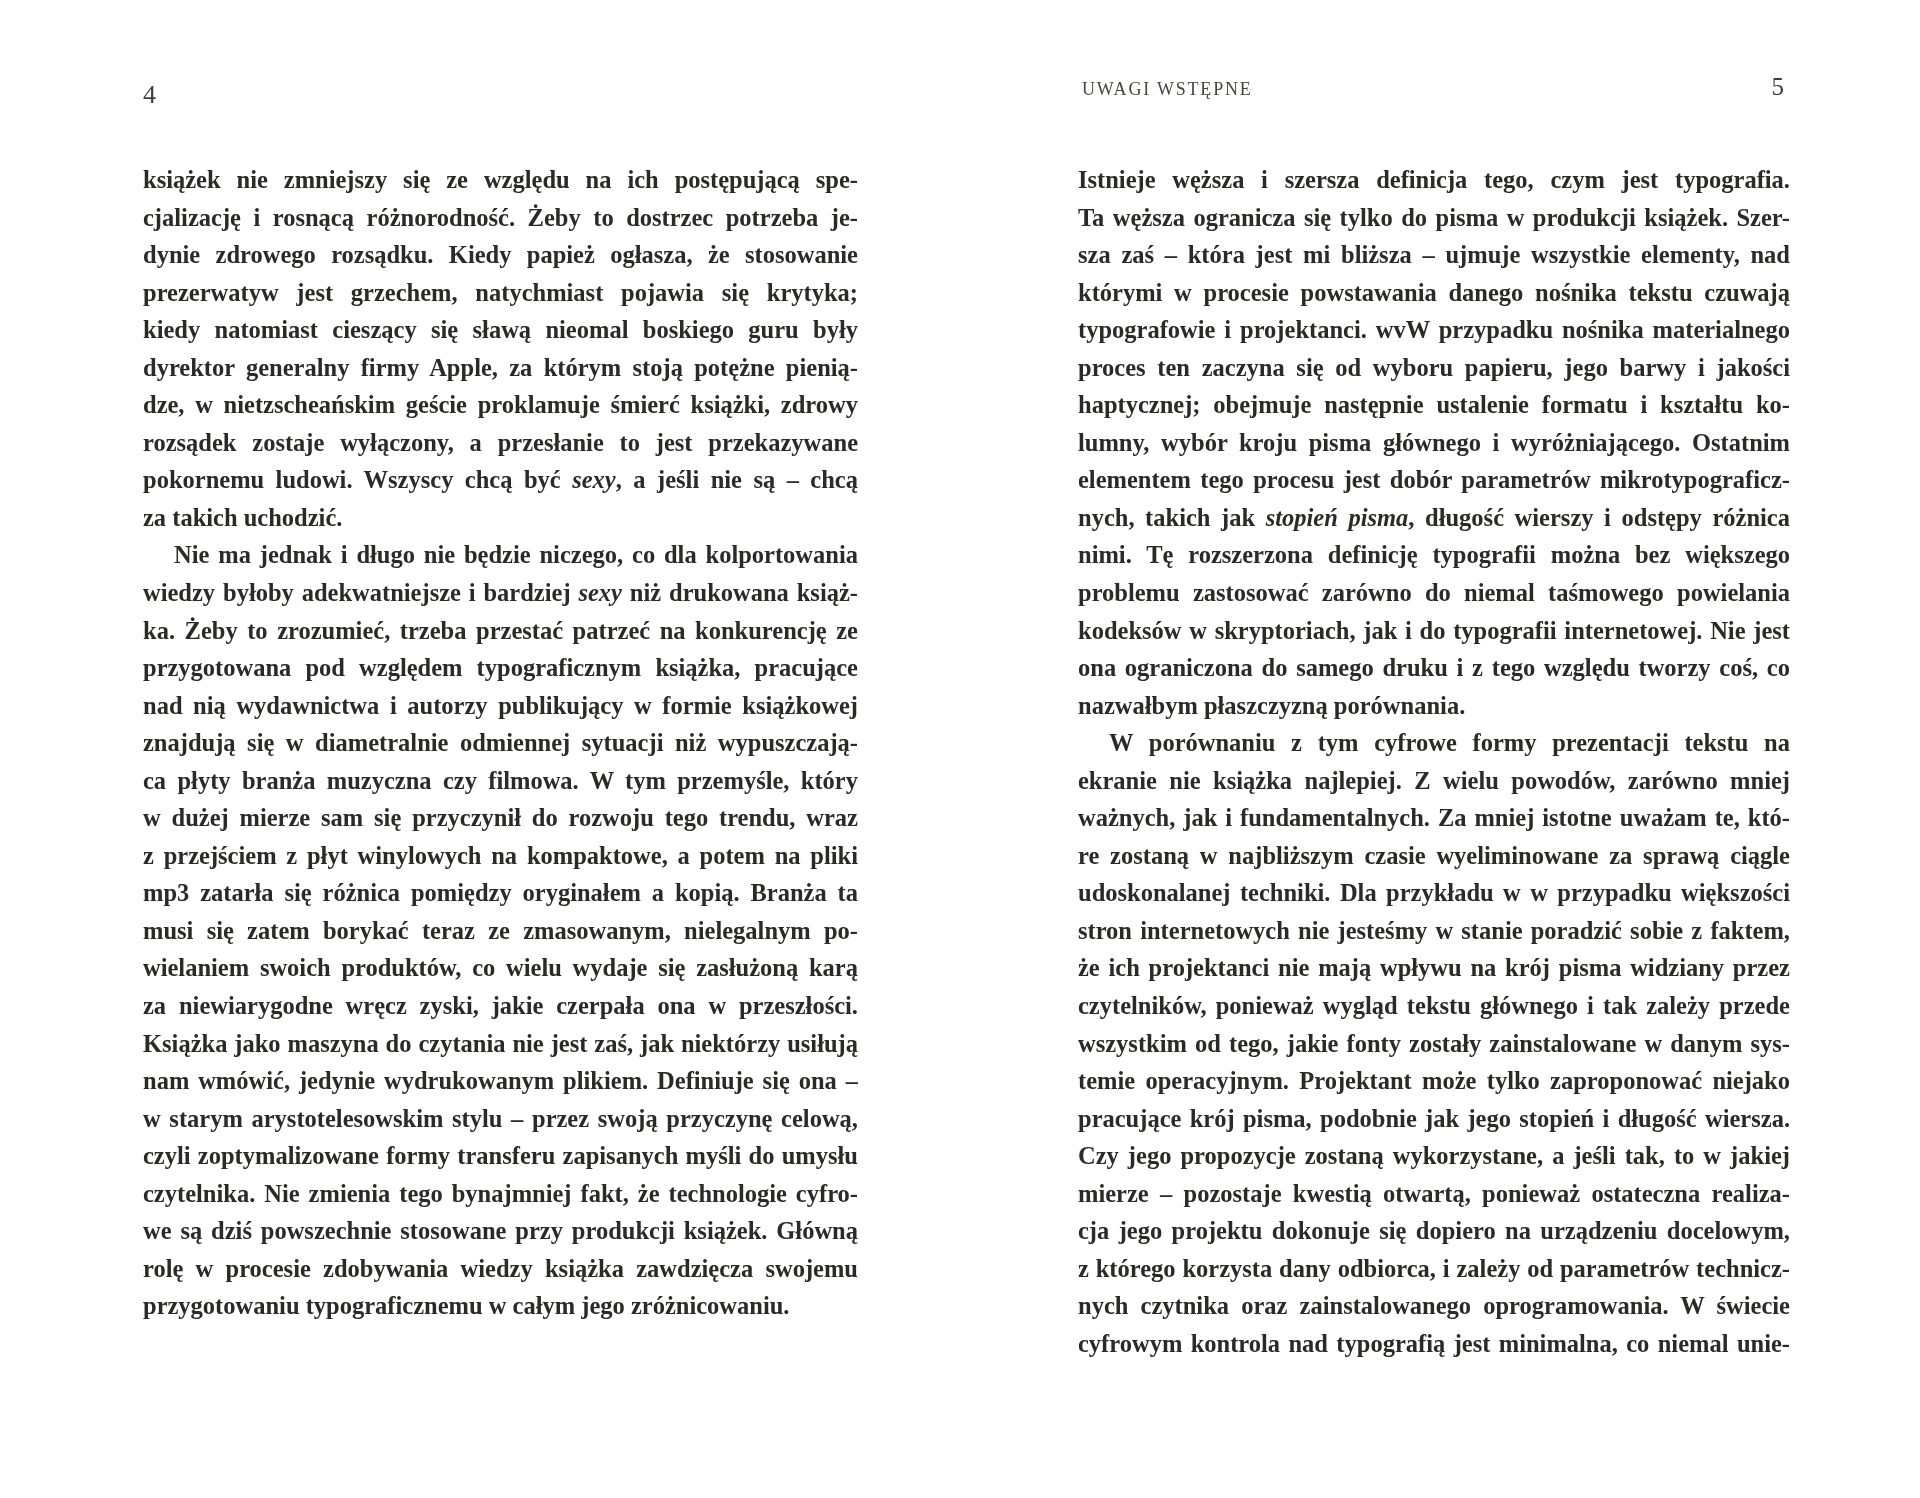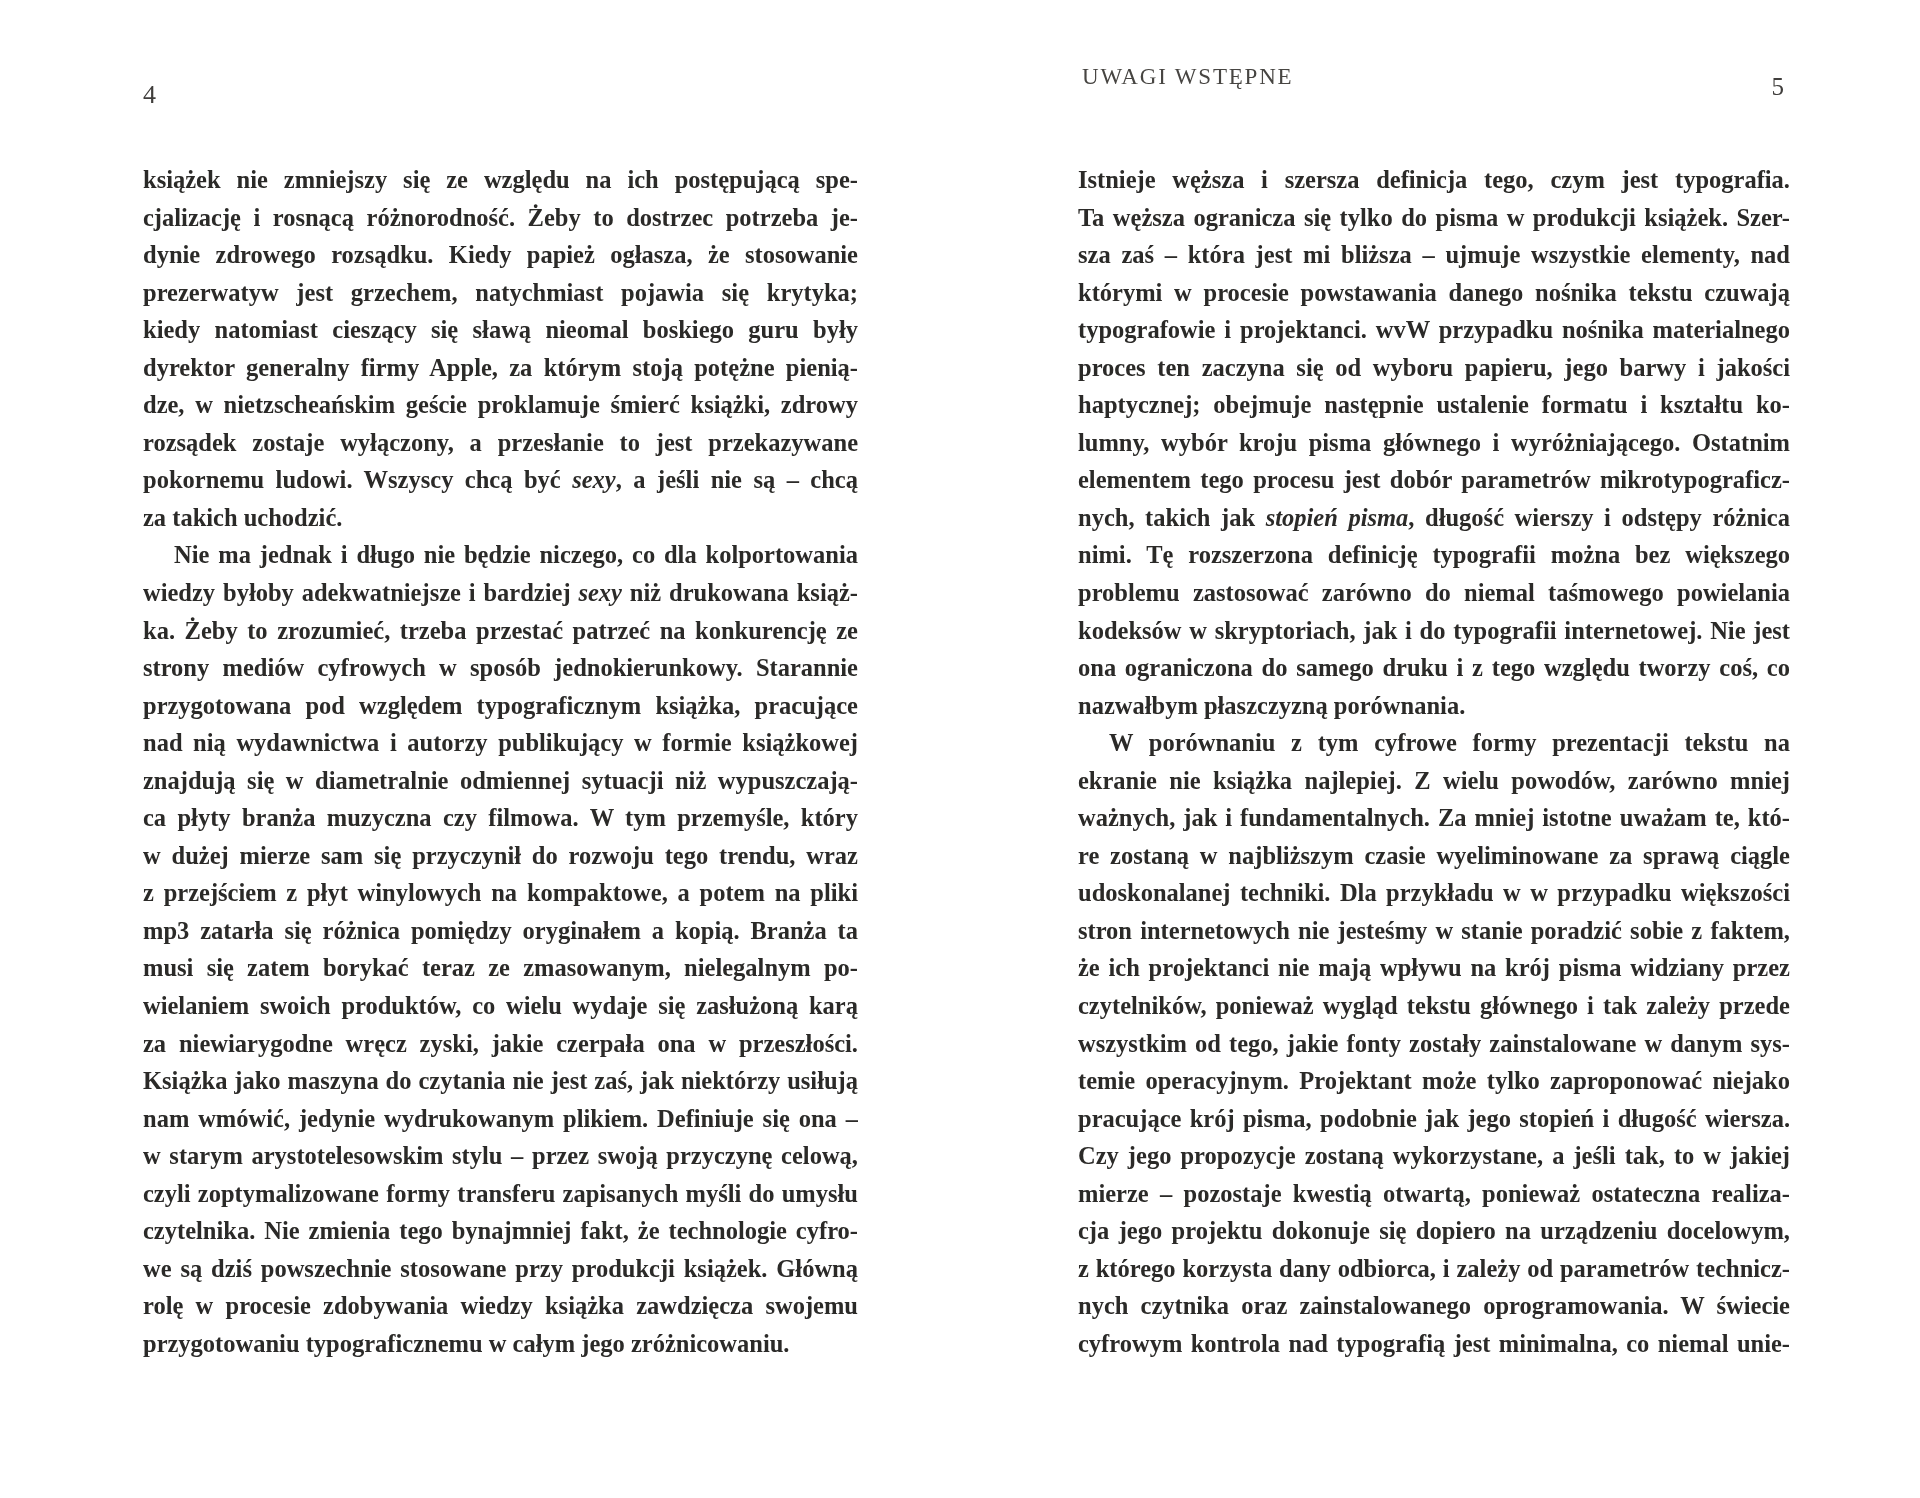--- a/index.html
+++ b/index.html
@@ -19,22 +19,22 @@
     font-size: 26px;
     line-height: 26px;
     color: #403e3c;
   }
   #folio-left  { left: 143px; top: 82px; }
   #folio-right { left: 1740px; top: 74px; width: 44px; text-align: right; font-size: 25px; }
 
   #running-header {
     position: absolute;
     left: 1082px;
-    top: 68px;
-    font-size: 23px;
+    top: 80px;
+    font-size: 18px;
     line-height: 18px;
     letter-spacing: 1.8px;
     color: #474542;
   }
 
   .text-col { position: absolute; top: 161px; font-weight: bold; }
   #text-col-left  { left: 143px;  width: 715px; }
   #text-col-right { left: 1078px; width: 712px; }
 
   .line {
@@ -69,21 +69,20 @@
       <div class="line just"><span>prezerwatyw jest grzechem, natychmiast pojawia się krytyka;</span></div>
       <div class="line just"><span>kiedy natomiast cieszący się sławą nieomal boskiego guru były</span></div>
       <div class="line just"><span>dyrektor generalny firmy Apple, za którym stoją potężne pienią-</span></div>
       <div class="line just"><span>dze, w nietzscheańskim geście proklamuje śmierć książki, zdrowy</span></div>
       <div class="line just"><span>rozsądek zostaje wyłączony, a przesłanie to jest przekazywane</span></div>
       <div class="line just"><span>pokornemu ludowi. Wszyscy chcą być </span><i>sexy</i><span>, a jeśli nie są – chcą</span></div>
       <div class="line"><span>za takich uchodzić.</span></div>
       <div class="line just indent"><span>Nie ma jednak i długo nie będzie niczego, co dla kolportowania</span></div>
       <div class="line just"><span>wiedzy byłoby adekwatniejsze i bardziej </span><i>sexy</i><span> niż drukowana książ-</span></div>
       <div class="line just"><span>ka. Żeby to zrozumieć, trzeba przestać patrzeć na konkurencję ze</span></div>
-      <div class="line just"><span>strony mediów cyfrowych w sposób jednokierunkowy. Starannie</span></div>
       <div class="line just"><span>przygotowana pod względem typograficznym książka, pracujące</span></div>
       <div class="line just"><span>nad nią wydawnictwa i autorzy publikujący w formie książkowej</span></div>
       <div class="line just"><span>znajdują się w diametralnie odmiennej sytuacji niż wypuszczają-</span></div>
       <div class="line just"><span>ca płyty branża muzyczna czy filmowa. W tym przemyśle, który</span></div>
       <div class="line just"><span>w dużej mierze sam się przyczynił do rozwoju tego trendu, wraz</span></div>
       <div class="line just"><span>z przejściem z płyt winylowych na kompaktowe, a potem na pliki</span></div>
       <div class="line just"><span>mp3 zatarła się różnica pomiędzy oryginałem a kopią. Branża ta</span></div>
       <div class="line just"><span>musi się zatem borykać teraz ze zmasowanym, nielegalnym po-</span></div>
       <div class="line just"><span>wielaniem swoich produktów, co wielu wydaje się zasłużoną karą</span></div>
       <div class="line just"><span>za niewiarygodne wręcz zyski, jakie czerpała ona w przeszłości.</span></div>

